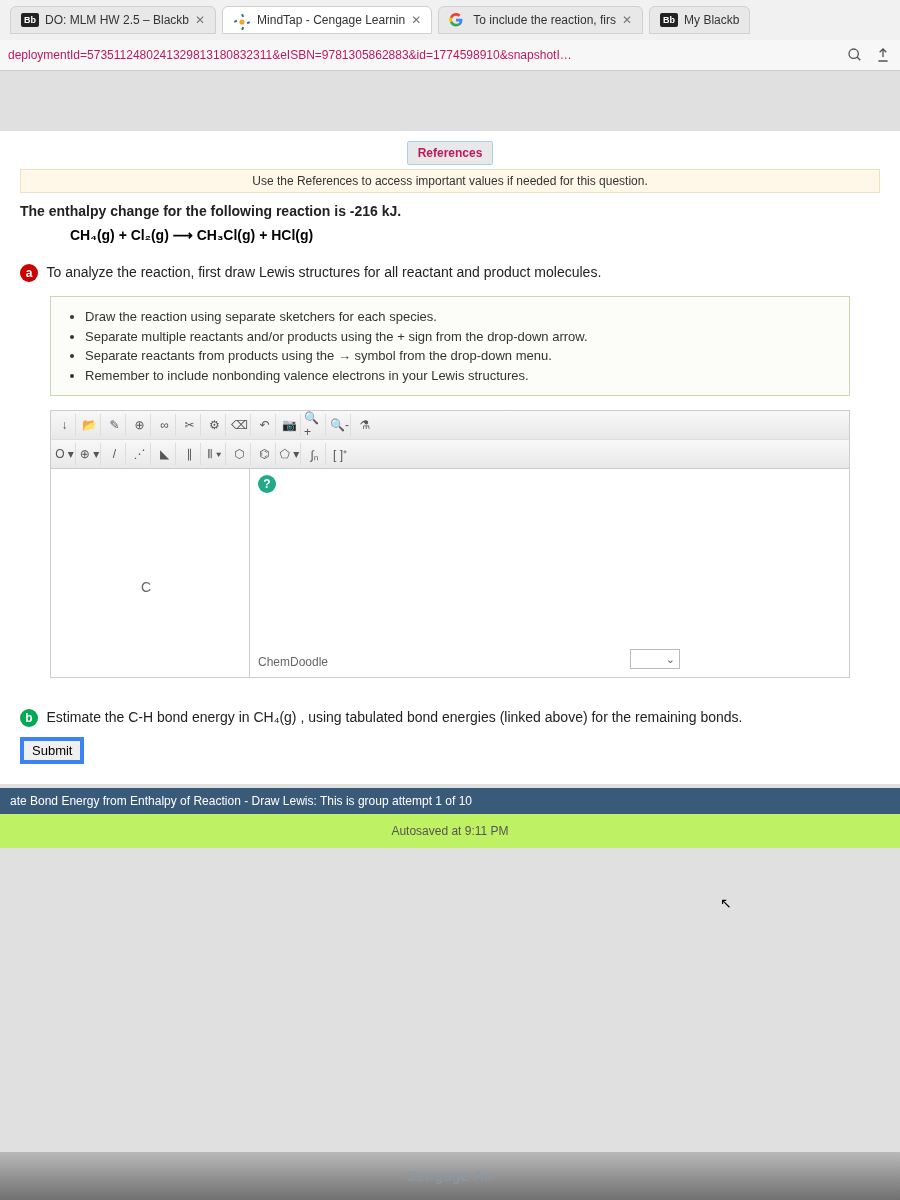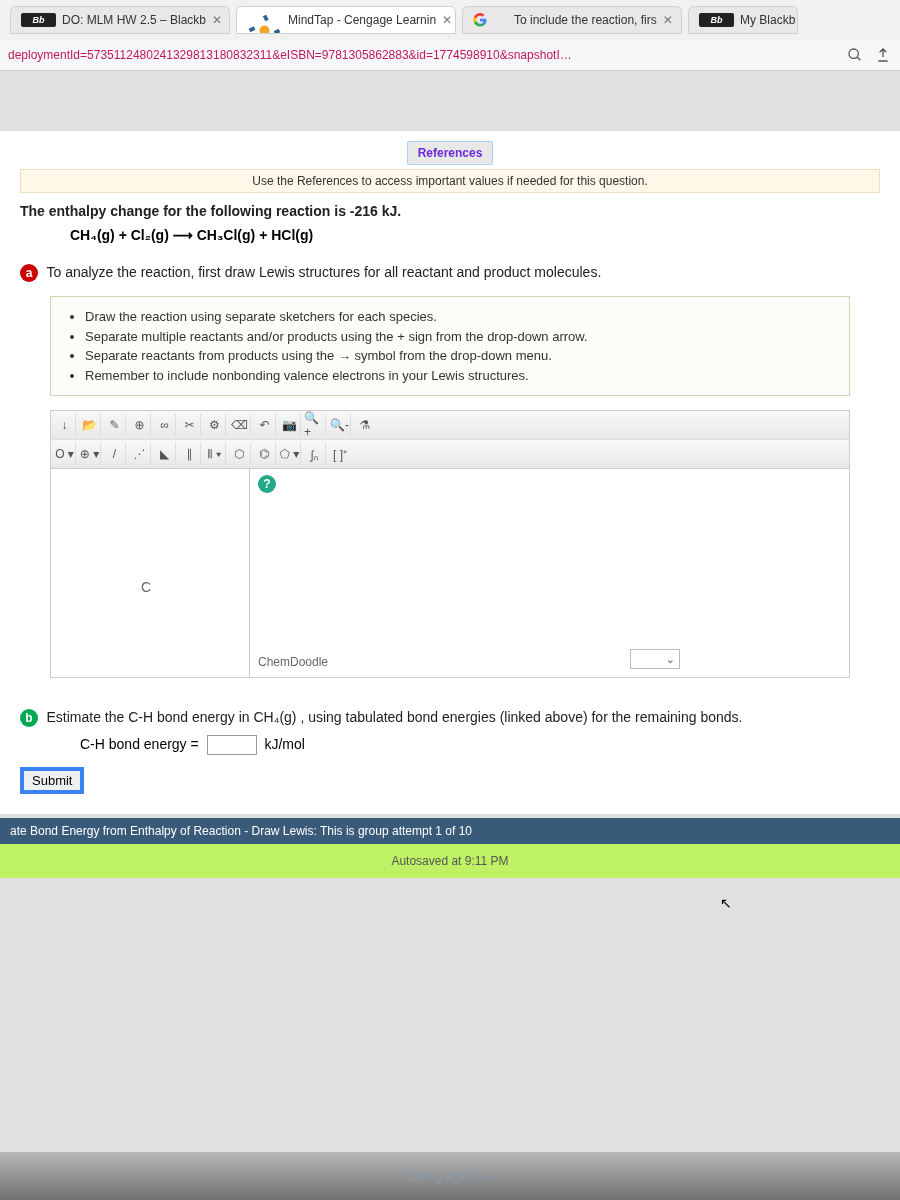--- a/index.html
+++ b/index.html
@@ -4,36 +4,36 @@
 <style>
 * { box-sizing: border-box; margin: 0; padding: 0; }
 body { font-family: Arial, Helvetica, sans-serif; background: #e0e0e0; width: 900px; height: 1200px; overflow: hidden; position: relative; }
 
 
 .browser-top { background: #fdfdfd; border-bottom: 1px solid #ccc; }
 .tab-bar { display: flex; align-items: center; padding: 6px 10px; gap: 6px; background: #f1f1f1; }
 .tab { display: flex; align-items: center; gap: 6px; background: #fff; border: 1px solid #d0d0d0; border-radius: 6px 6px 0 0; padding: 6px 10px; font-size: 12px; color: #333; max-width: 220px; overflow: hidden; white-space: nowrap; }
 .tab.active { background: #fff; }
 .tab.inactive { background: #e8e8e8; }
-.tab-icon { width: 35px; height: 14px; display: inline-block; flex-shrink: 0; font-style: italic; }
+.tab-icon { width: 18px; height: 14px; display: inline-block; flex-shrink: 0; }
 .bb-icon { background: #222; color: #fff; font-size: 9px; font-weight: bold; display: flex; align-items: center; justify-content: center; border-radius: 2px; }
 .ct-icon { position: relative; }
 .g-icon svg { width: 14px; height: 14px; }
 .tab-close { color: #777; font-size: 12px; margin-left: auto; flex-shrink: 0; }
 
 .url-bar { display: flex; align-items: center; padding: 6px 8px; gap: 10px; background: #f7f7f7; }
 .url-text { flex: 1; font-size: 12px; color: #be185d; white-space: nowrap; overflow: hidden; }
 .url-icon { width: 18px; height: 18px; display: flex; align-items: center; justify-content: center; color: #555; }
 
 
 .content-wrap { padding: 0; }
 .content { background: #fff; margin: 60px 0 0 0; padding: 10px 20px 20px 20px; }
 
 .ref-row { text-align: center; margin-bottom: 4px; }
-.ref-btn { display: inline-block; background: #e8e8e8; border: 1px solid #a8d0f0; color: #6d28d9; font-size: 12px; font-weight: bold; padding: 4px 10px; border-radius: 2px; cursor: pointer; }
+.ref-btn { display: inline-block; background: #e8e8e8; border: 1px solid #a8d0f0; color: #be185d; font-size: 12px; font-weight: bold; padding: 4px 10px; border-radius: 2px; cursor: pointer; }
 
 .ref-note { text-align: center; font-size: 12px; color: #333; padding: 4px 12px; background: #fff7e8; border: 1px solid #f0e0c0; margin-bottom: 10px; }
 
 .q-text { font-size: 14px; color: #222; font-weight: bold; margin-bottom: 8px; }
 .eq { font-size: 14px; margin: 6px 0 20px 50px; font-weight: bold; }
 
 .part-a, .part-b { margin: 10px 0; }
 .part-label { display: inline-flex; align-items: center; justify-content: center; width: 18px; height: 18px; background: #c00; color: #fff; border-radius: 50%; font-size: 12px; font-weight: bold; margin-right: 4px; }
 .part-label.b { background: #0a5; }
 .part-text { font-size: 14px; color: #222; }
@@ -187,25 +187,20 @@
             <span class="cd-dd">⌄</span>
           </div>
         </div>
       </div>
     </div>
 
     <div class="part-b">
       <span class="part-label b">b</span>
       <span class="part-text">Estimate the C-H bond energy in CH₄(g) , using tabulated bond energies (linked above) for the remaining bonds.</span>
       <span class="cursor-arrow">↖</span>
-      <div class="b-row">
-        <span>C-H bond energy =</span>
-        <input class="b-input" type="text" style="">
-        <span>kJ/mol</span>
-      </div>
     </div>
 
     <div class="submit-row">
       <button class="submit-btn">Submit</button>
     </div>
   </div>
 
   <div class="footer-bar">ate Bond Energy from Enthalpy of Reaction - Draw Lewis: This is group attempt 1 of 10</div>
   <div class="autosave">Autosaved at 9:11 PM</div>
 </div>

